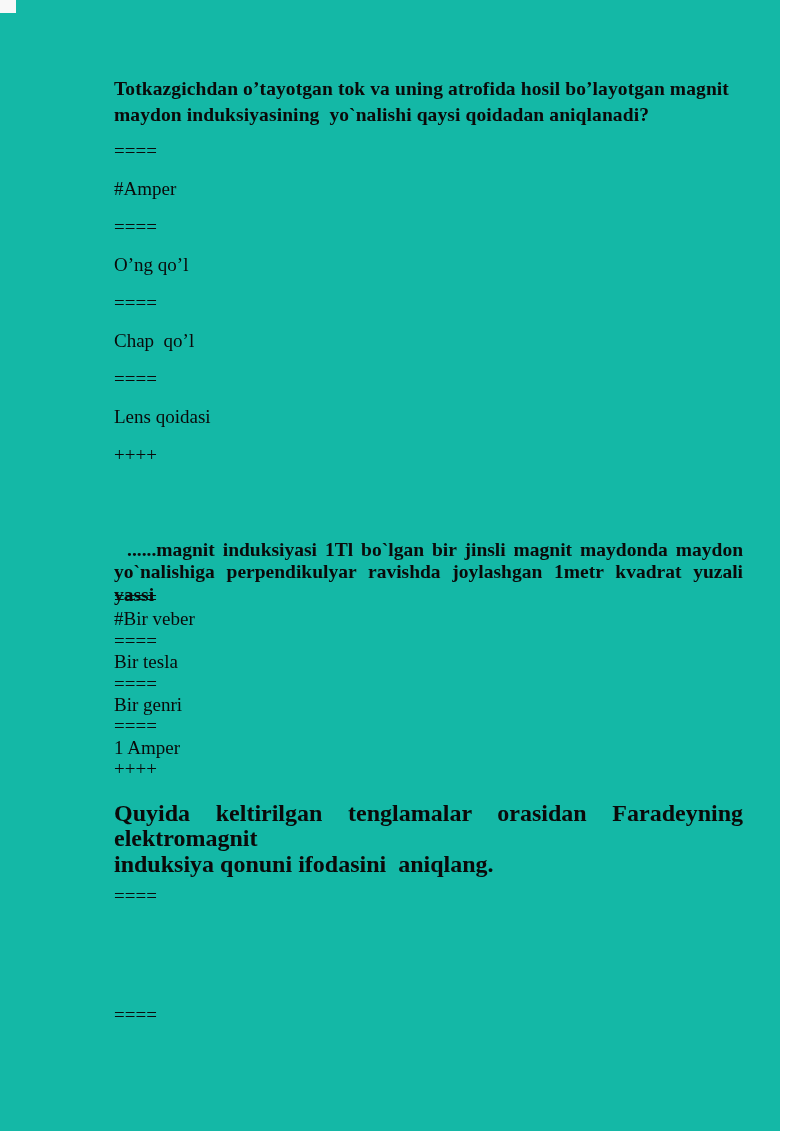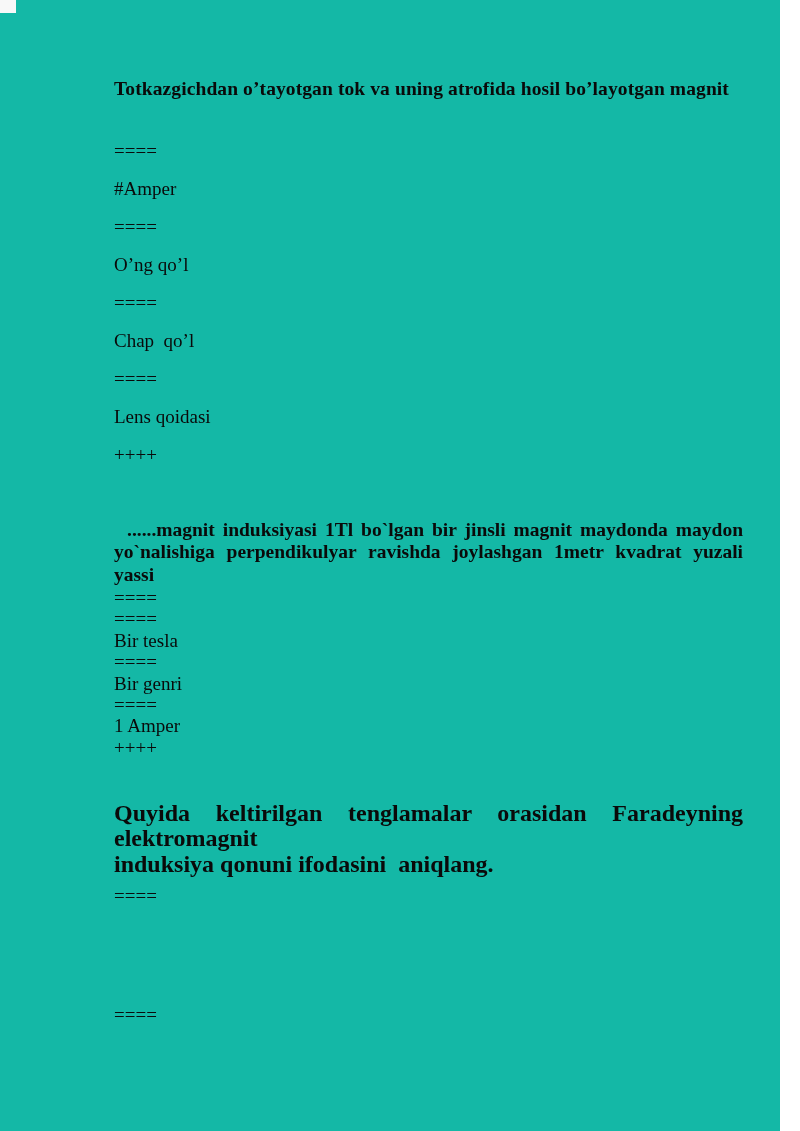--- a/index.html
+++ b/index.html
@@ -36,21 +36,21 @@
     top: 76px;
     font-size: 19.5px;
     line-height: 26px;
     letter-spacing: 0.1px;
   }
   
   .q1-items { top: 132px; font-size: 19px; }
   .q1-items > div { line-height: 38px; height: 38px; }
   
   .q2-para {
-    top: 519px;
+    top: 539px;
     font-size: 19.5px;
     line-height: 22.4px;
   }
   .jl {
     text-align: justify;
     text-align-last: justify;
   }
   .indent { text-indent: 13px; }
   
   .q2-items { top: 587px; font-size: 19px; }
@@ -66,20 +66,21 @@
 </style>
 </head>
 <body>
 
 <div class="page">
 
   <div class="artifact"></div>
 
   <div class="block q1-title bold">
     <div class="pre">Totkazgichdan o’tayotgan tok va uning atrofida hosil bo’layotgan magnit</div>
+    <div class="pre">maydon induksiyasining  yo`nalishi qaysi qoidadan aniqlanadi?</div>
   </div>
 
   <div class="block q1-items">
     <div class="pre">====</div>
     <div class="pre">#Amper</div>
     <div class="pre">====</div>
     <div class="pre">O’ng qo’l</div>
     <div class="pre">====</div>
     <div class="pre">Chap  qo’l</div>
     <div class="pre">====</div>
@@ -87,20 +88,21 @@
     <div class="pre">++++</div>
   </div>
 
   <div class="block q2-para bold">
     <div class="jl indent">......magnit induksiyasi 1Tl bo`lgan bir jinsli magnit maydonda maydon</div>
     <div class="jl">yo`nalishiga perpendikulyar ravishda joylashgan 1metr kvadrat  yuzali yassi</div>
   </div>
 
   <div class="block q2-items">
     <div class="pre">====</div>
+    <div class="pre">#Bir veber</div>
     <div class="pre">====</div>
     <div class="pre">Bir tesla</div>
     <div class="pre">====</div>
     <div class="pre">Bir genri</div>
     <div class="pre">====</div>
     <div class="pre">1 Amper</div>
     <div class="pre">++++</div>
   </div>
 
   <div class="block q3-para bold">

